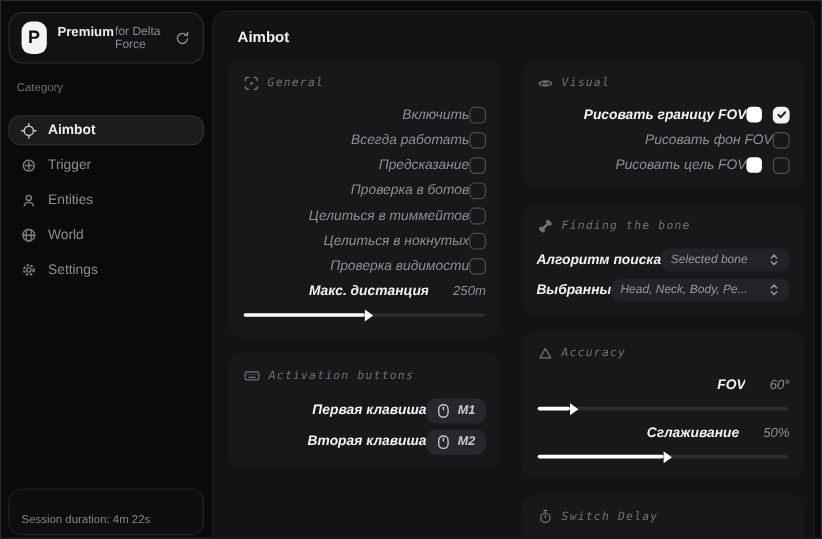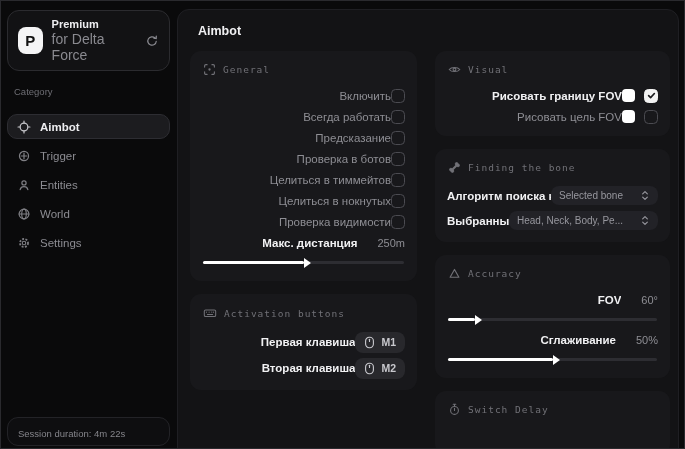--- a/index.html
+++ b/index.html
@@ -4,39 +4,39 @@
 <style>
   * { margin:0; padding:0; box-sizing:border-box; }
   html,body { background:#060607; }
   body { font-family:"Liberation Sans", sans-serif; }
   .app { position:relative; width:685px; height:449px; background:#0a0a0b; overflow:hidden; border:1px solid #2a2a2e; }
 
   
   .sidebar { position:absolute; left:0; top:0; width:176px; height:449px; padding:9px 7px 4px 6px; display:flex; flex-direction:column; }
   .premium-card { border:1px solid #2b2b2f; background:#121214; border-radius:12px; padding:7px 10px; display:flex; align-items:center; gap:9px; }
   .logo { width:27px; height:27px; background:#f4f4f5; border-radius:8px; color:#111; font-weight:700; font-size:15px; display:flex; align-items:center; justify-content:center; }
-  .premium-text { display:flex; flex-direction:column; gap:1px; }
+  .premium-text { display:flex; flex-direction:row; gap:1px; }
   .premium-title { font-size:11px; font-weight:700; color:#ededf0; }
-  .premium-sub { font-size:14px; color:#8a8a90; }
+  .premium-sub { font-size:10px; color:#8a8a90; }
   .refresh { margin-left:auto; display:flex; }
   .category { font-size:9.5px; color:#6e6e74; margin:15px 0 17px 7px; }
   .nav-item { display:flex; align-items:center; gap:9px; padding:0 9px; height:25px; border-radius:10px; color:#8c8c92; font-size:11.5px; margin-bottom:4px; border:1px solid transparent; }
   .nav-item .nicon { display:flex; opacity:.9; }
   .nav-item.active { background:#1c1c1f; border-color:#2d2d32; color:#ededf0; font-weight:700; }
-  .session-box { margin-top:auto; border:1px solid #232327; background:#0e0e10; border-radius:11px; height:29px; padding:6px 10px; display:flex; align-items:flex-end; font-size:9.5px; color:#85858b; }
+  .session-box { margin-top:auto; border:1px solid #232327; background:#0e0e10; border-radius:11px; height:39px; padding:6px 10px; display:flex; align-items:flex-end; font-size:9.5px; color:#85858b; }
 
   
   .main { position:absolute; left:176px; top:8px; width:502px; height:452px; background:#131315; border:1px solid #1f1f23; border-radius:12px; padding:12px 8px 0 12px; }
   .page-title { font-size:12.5px; font-weight:700; color:#f0f0f2; margin:2px 0 0 8px; }
   .columns { display:flex; gap:18px; margin-top:13px; }
   .col { display:flex; flex-direction:column; gap:13px; }
   .col-left  { width:229px; }
   .col-right { width:235px; }
 
-  .card { background:#18181b; border-radius:11px; padding:10px 12px 9px 12px; }
+  .card { background:#18181b; border-radius:11px; padding:10px 12px 9px 12px;font-style:italic; }
   .card-header { display:flex; align-items:center; gap:7px; font-family:"DejaVu Sans Mono", monospace; font-size:9.5px; letter-spacing:1px; color:#717177; margin:2px 0 9px 1px; }
   .card-header .hicon { display:flex; }
 
   .row { display:flex; align-items:center; height:21px; }
   .row.tall { height:26px; }
   .row.drop { height:25px; }
   .row-label { font-size:11.5px; color:#8e8e94; white-space:nowrap; overflow:hidden; flex:1;text-align:right; }
   .row-label.bold { color:#f1f1f3; font-weight:700; }
   .row-value { font-size:11px; color:#8e8e94; margin-left:20px; }
 
@@ -238,20 +238,24 @@
           <div class="row">
             <span class="row-label bold">Рисовать границу FOV</span>
             <span class="swatch"></span>
             <span class="checkbox checked">
               <svg width="9" height="9" viewBox="0 0 10 10" fill="none" stroke="#1a1a1c" stroke-width="1.8" stroke-linecap="round" stroke-linejoin="round">
                   <path d="M1.8 5.2 4 7.4 8.2 2.8"></path>
                 </svg>
             </span>
           </div>
           <div class="row">
+            <span class="row-label">Рисовать фон FOV</span>
+            <span class="checkbox"></span>
+          </div>
+          <div class="row">
             <span class="row-label">Рисовать цель FOV</span>
             <span class="swatch"></span>
             <span class="checkbox"></span>
           </div>
         </div>
 
         <div class="card">
           <div class="card-header">
             <span class="hicon">
               <svg width="13" height="13" viewBox="0 0 16 16" fill="#717177" stroke="#717177">

